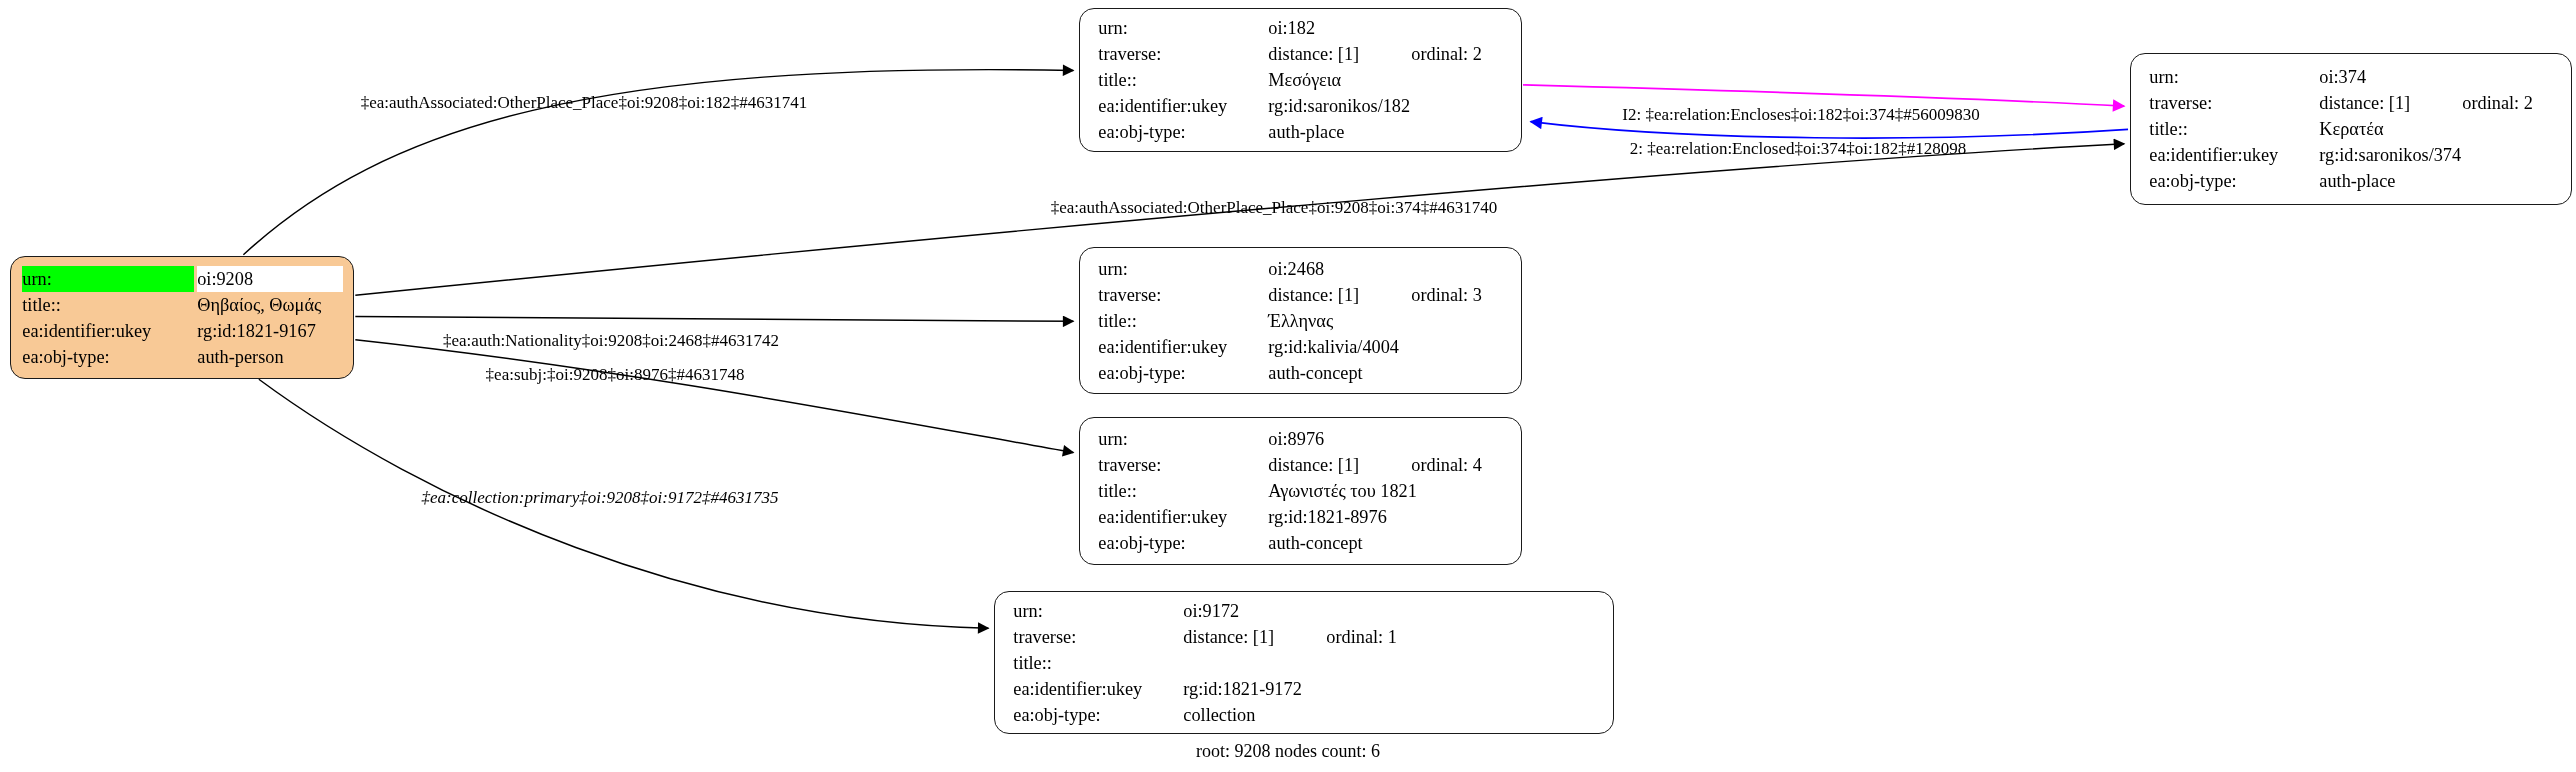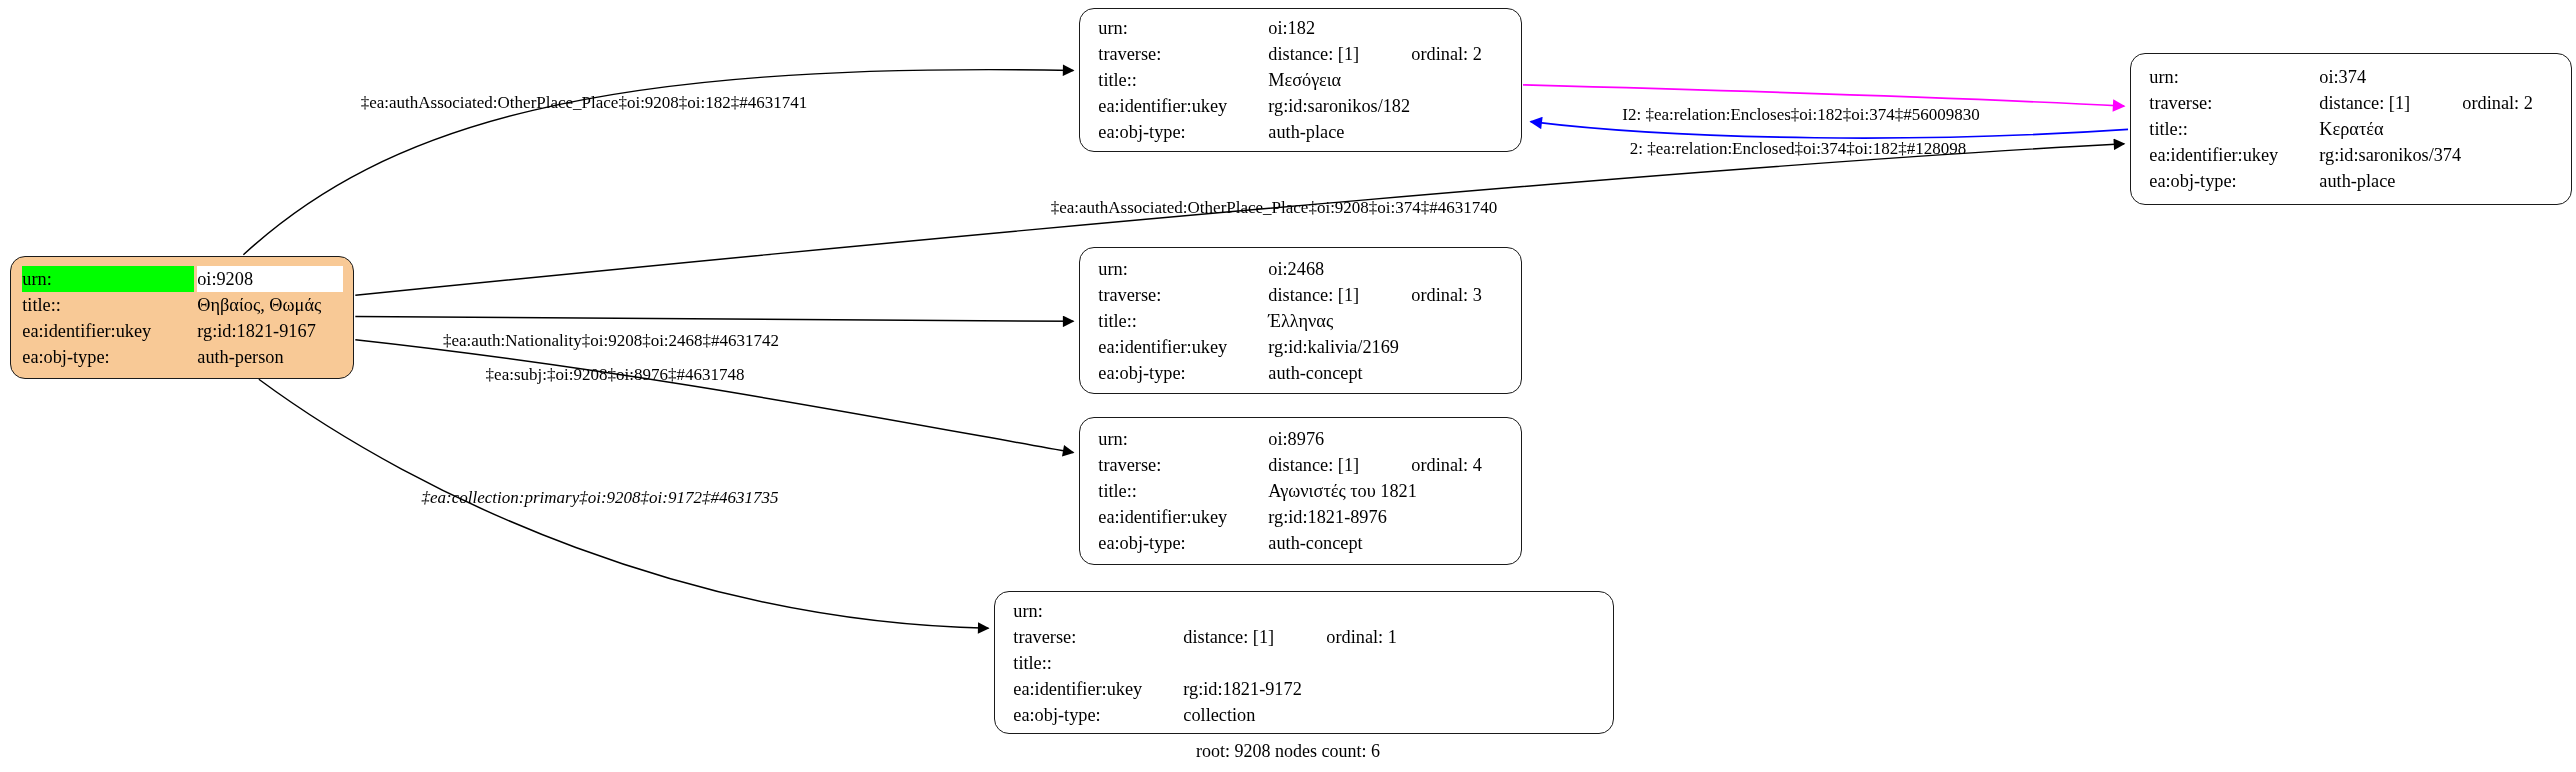--- a/index.html
+++ b/index.html
@@ -160,21 +160,21 @@
     <div class="nrow">
       <span class="lbl">traverse:</span>
       <span class="val tv"><span>distance: [1]</span><span class="ord">ordinal: 3</span></span>
     </div>
     <div class="nrow">
       <span class="lbl">title::</span>
       <span class="val">Έλληνας</span>
     </div>
     <div class="nrow">
       <span class="lbl">ea:identifier:ukey</span>
-      <span class="val">rg:id:kalivia/2169</span>
+      <span class="val">rg:id:kalivia/4004</span>
     </div>
     <div class="nrow">
       <span class="lbl">ea:obj-type:</span>
       <span class="val">auth-concept</span>
     </div>
   </div>
 
   <div class="node" style="left:1079px;top:417px;width:443px;height:148px;">
     <div class="nrow">
       <span class="lbl">urn:</span>
@@ -194,20 +194,21 @@
     </div>
     <div class="nrow">
       <span class="lbl">ea:obj-type:</span>
       <span class="val">auth-concept</span>
     </div>
   </div>
 
   <div class="node" style="left:994px;top:591px;width:620px;height:143px;">
     <div class="nrow">
       <span class="lbl">urn:</span>
+      <span class="val">oi:9172</span>
     </div>
     <div class="nrow">
       <span class="lbl">traverse:</span>
       <span class="val tv"><span>distance: [1]</span><span class="ord">ordinal: 1</span></span>
     </div>
     <div class="nrow">
       <span class="lbl">title::</span>
     </div>
     <div class="nrow">
       <span class="lbl">ea:identifier:ukey</span>

